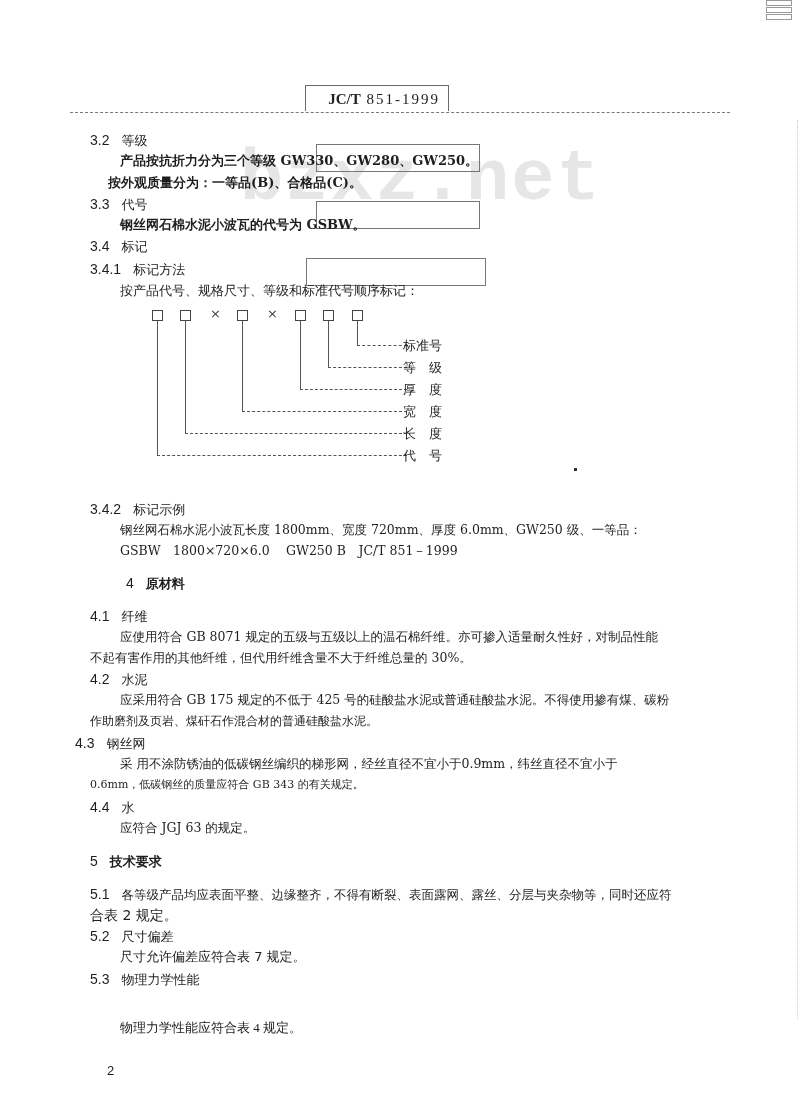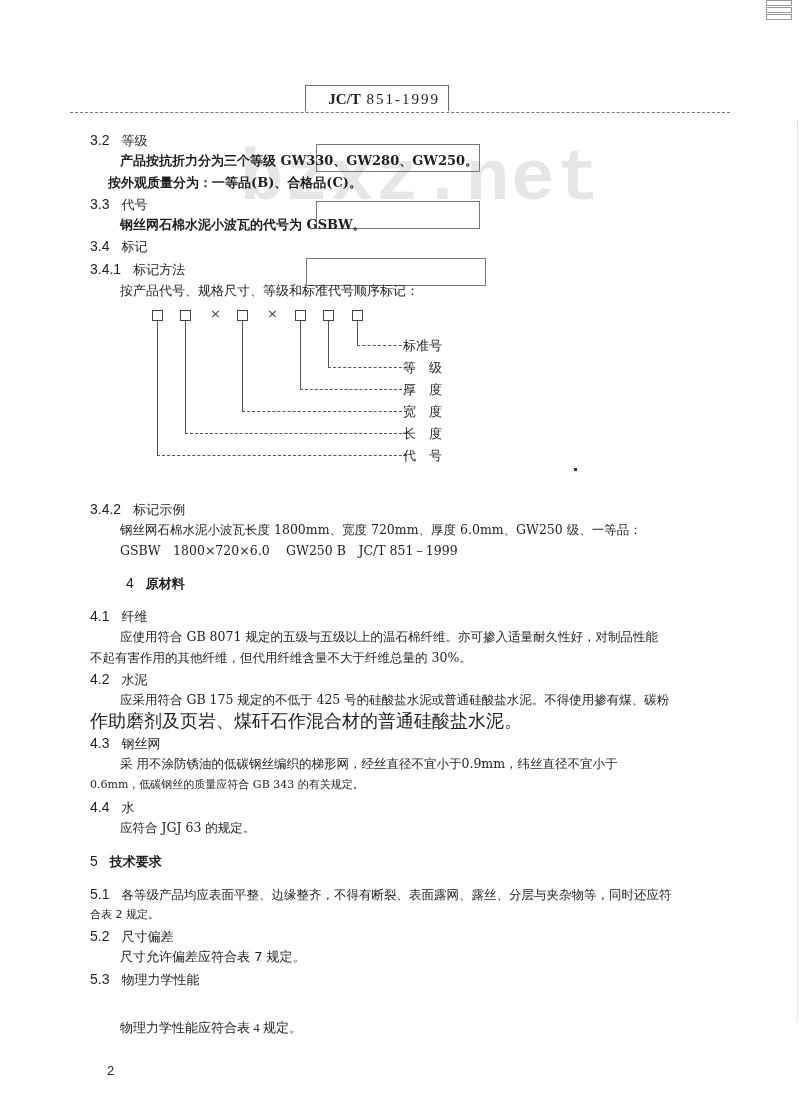--- a/index.html
+++ b/index.html
@@ -126,41 +126,41 @@
 <div class="t h" style="left:90px;top:608px;">
   <span class="num">4.1</span><span>纤维</span>
 </div>
 <div class="t" style="left:120px;top:629px;font-size:12.5px;">应使用符合 GB 8071 规定的五级与五级以上的温石棉纤维。亦可掺入适量耐久性好，对制品性能</div>
 <div class="t" style="left:90px;top:650px;font-size:12.5px;">不起有害作用的其他纤维，但代用纤维含量不大于纤维总量的 30%。</div>
 
 <div class="t h" style="left:90px;top:671px;">
   <span class="num">4.2</span><span>水泥</span>
 </div>
 <div class="t" style="left:120px;top:692px;font-size:12.5px;">应采用符合 GB 175 规定的不低于 425 号的硅酸盐水泥或普通硅酸盐水泥。不得使用掺有煤、碳粉</div>
-<div class="t" style="left:90px;top:713px;font-size:18px;">作助磨剂及页岩、煤矸石作混合材的普通硅酸盐水泥。</div>
+<div class="t" style="left:90px;top:713px;font-size:12px;">作助磨剂及页岩、煤矸石作混合材的普通硅酸盐水泥。</div>
 
-<div class="t h" style="left:90px;top:735px;text-align:center;">
+<div class="t h" style="left:75px;top:735px;text-align:center;">
   <span class="num">4.3</span><span>钢丝网</span>
 </div>
 <div class="t" style="left:120px;top:756px;font-size:12.5px;">采 用不涂防锈油的低碳钢丝编织的梯形网，经丝直径不宜小于0.9mm，纬丝直径不宜小于</div>
 <div class="t" style="left:90px;top:777px;font-size:11px;">0.6mm，低碳钢丝的质量应符合 GB 343 的有关规定。</div>
 
 <div class="t h" style="left:90px;top:799px;">
   <span class="num">4.4</span><span>水</span>
 </div>
 <div class="t" style="left:120px;top:820px;font-size:12.5px;">应符合 JGJ 63 的规定。</div>
 
 <div class="t hb" style="left:90px;top:853px;">
   <span class="num">5</span><span>技术要求</span>
 </div>
 
 <div class="t h" style="left:90px;top:886px;">
   <span class="num">5.1</span><span style="font-size:12.5px;">各等级产品均应表面平整、边缘整齐，不得有断裂、表面露网、露丝、分层与夹杂物等，同时还应符</span>
 </div>
-<div class="t" style="left:90px;top:907px;font-family:'DejaVu Sans',sans-serif;font-size:11px;">合表 2 规定。</div>
+<div class="t" style="left:90px;top:907px;font-family:'DejaVu Sans',sans-serif;font-size:14px;">合表 2 规定。</div>
 
 <div class="t h" style="left:90px;top:928px;">
   <span class="num">5.2</span><span>尺寸偏差</span>
 </div>
 <div class="t" style="left:120px;top:949px;font-family:'DejaVu Sans',sans-serif;">尺寸允许偏差应符合表 7 规定。</div>
 
 <div class="t h" style="left:90px;top:971px;">
   <span class="num">5.3</span><span>物理力学性能</span>
 </div>
 <div class="t" style="left:120px;top:988px;font-family:Liberation Serif, serif;margin-top:32px;">物理力学性能应符合表 4 规定。</div>

